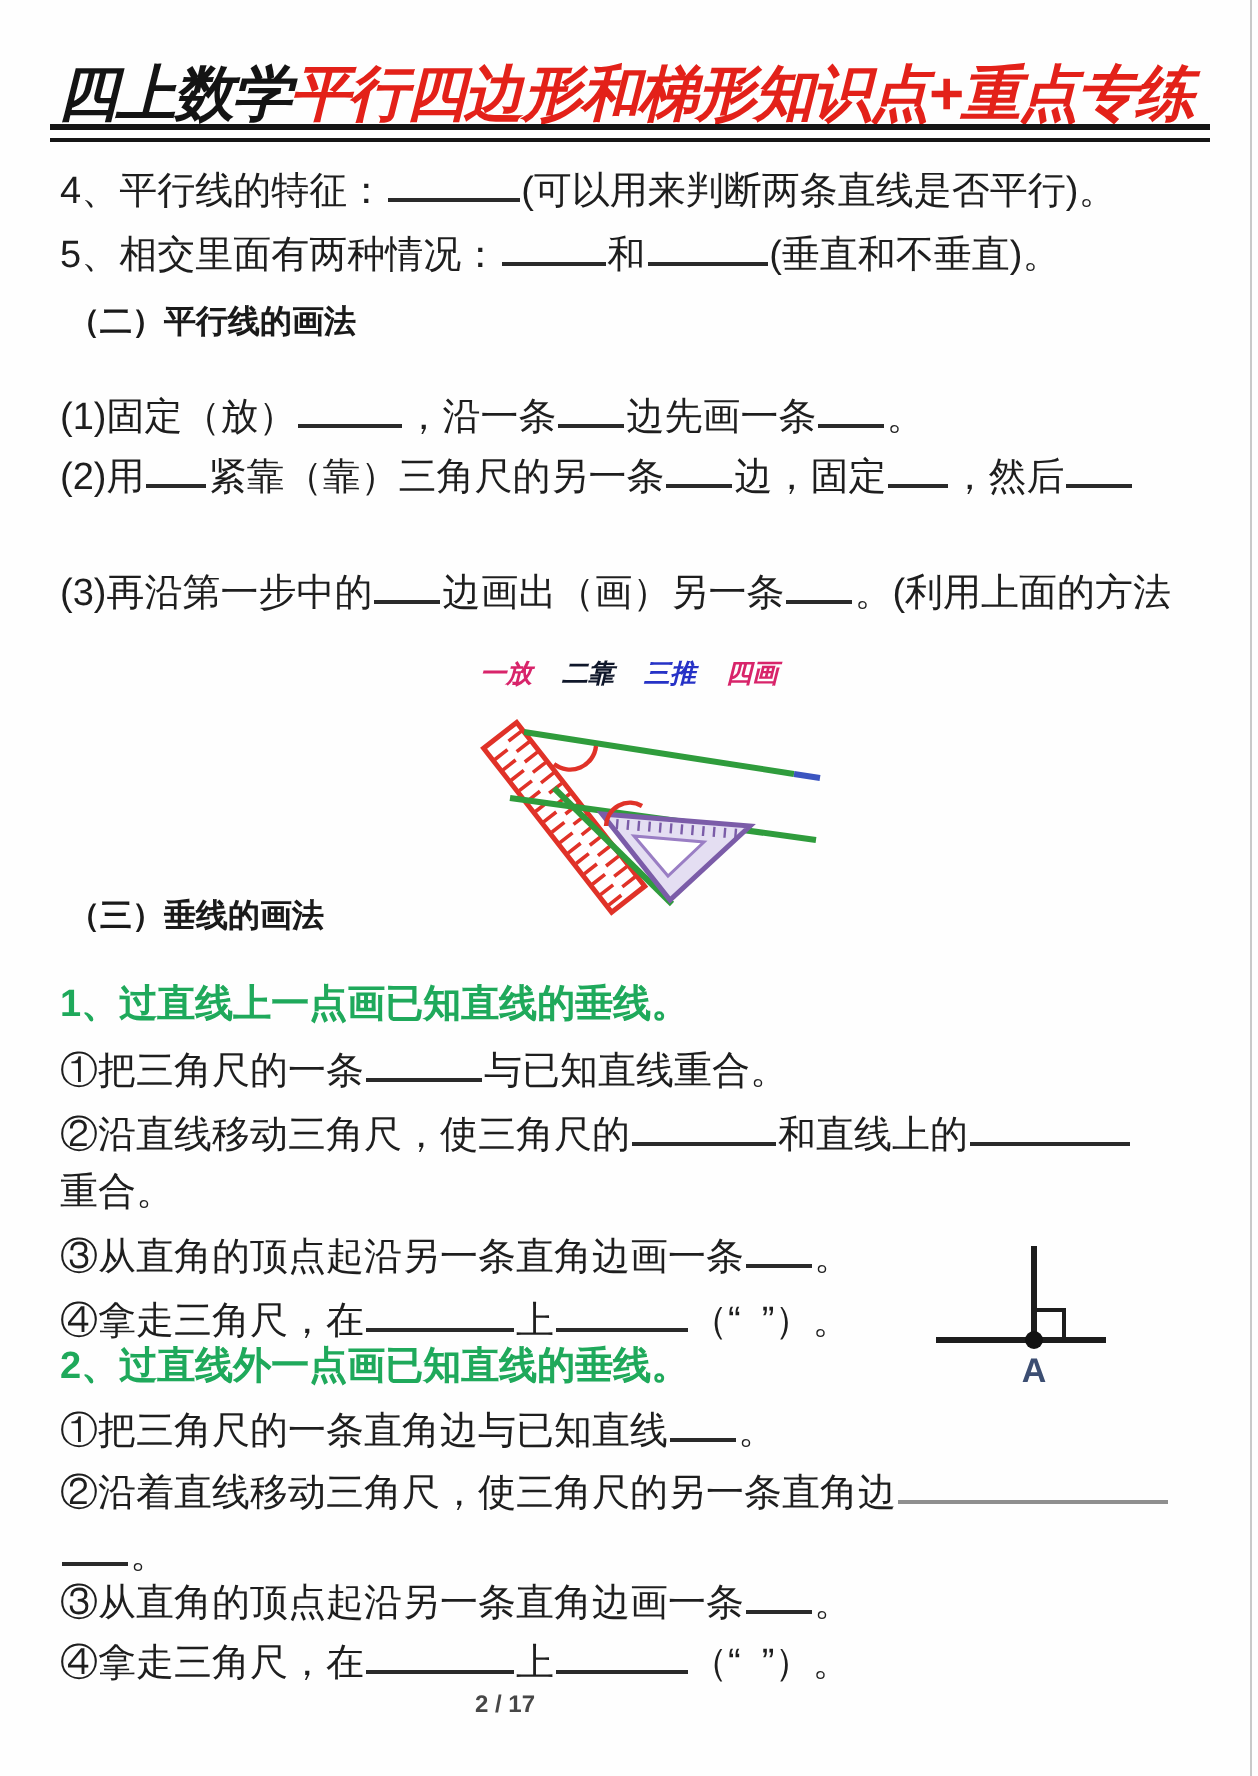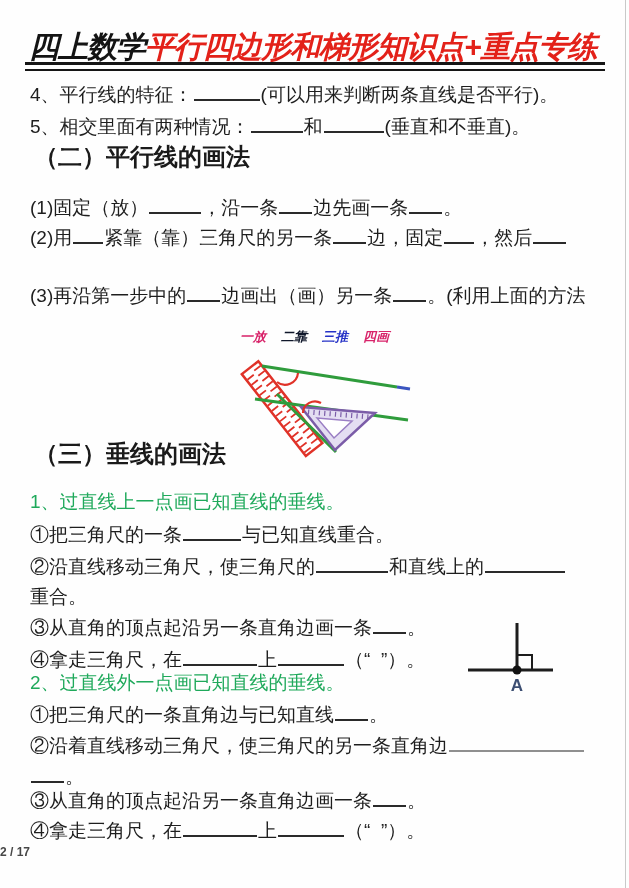--- a/index.html
+++ b/index.html
@@ -17,26 +17,26 @@
     position:absolute; left:25px; top:62px; width:580px; height:4px;
     border-top:3px solid #151515; border-bottom:2px solid #151515;
   }
   .line { position:absolute; left:30px; font-size:19px; line-height:24px; white-space:pre; color:#1e1e1e; }
   .line .seg { display:inline; }
   .blank {
     display:inline-block; height:1.02em; margin:0 1px;
     border-bottom:2px solid var(--blank_dark,#2a2a2a);
   }
   .blank.gray { border-bottom-color:var(--blank_gray,#8f8f8f); }
-  .heading { position:absolute; left:34px; font-size:24px; font-weight:bold; color:#1a1a1a; white-space:pre; }
-  .green-sub { position:absolute; left:30px; font-size:19px; font-weight:normal; color:var(--heading_green,#1fa95b); white-space:pre; }
+  .heading { position:absolute; left:34px; font-size:16px; font-weight:bold; color:#1a1a1a; white-space:pre;margin-top:10px; }
+  .green-sub { position:absolute; left:30px; font-size:19px; font-weight:bold; color:var(--heading_green,#1fa95b); white-space:pre; }
   .mnemonic { font-size:13px; font-weight:bold; font-style:italic; line-height:16px; }
   .mnemonic .seg { margin-right:15px;text-align:center; }
   .footer {
-    position:absolute; left:0; top:845px; width:505px; text-align:left;
+    position:absolute; left:0; top:845px; width:505px; text-align:center;
     font-size:12px; font-weight:bold; color:#474747;
   }
   .page-edge { position:absolute; right:3px; top:0; width:1px; height:888px; background:#c9c9c9; }
   svg { position:absolute; overflow:visible; }
 </style>
 </head>
 <body>
 
 <div class="page">
 

